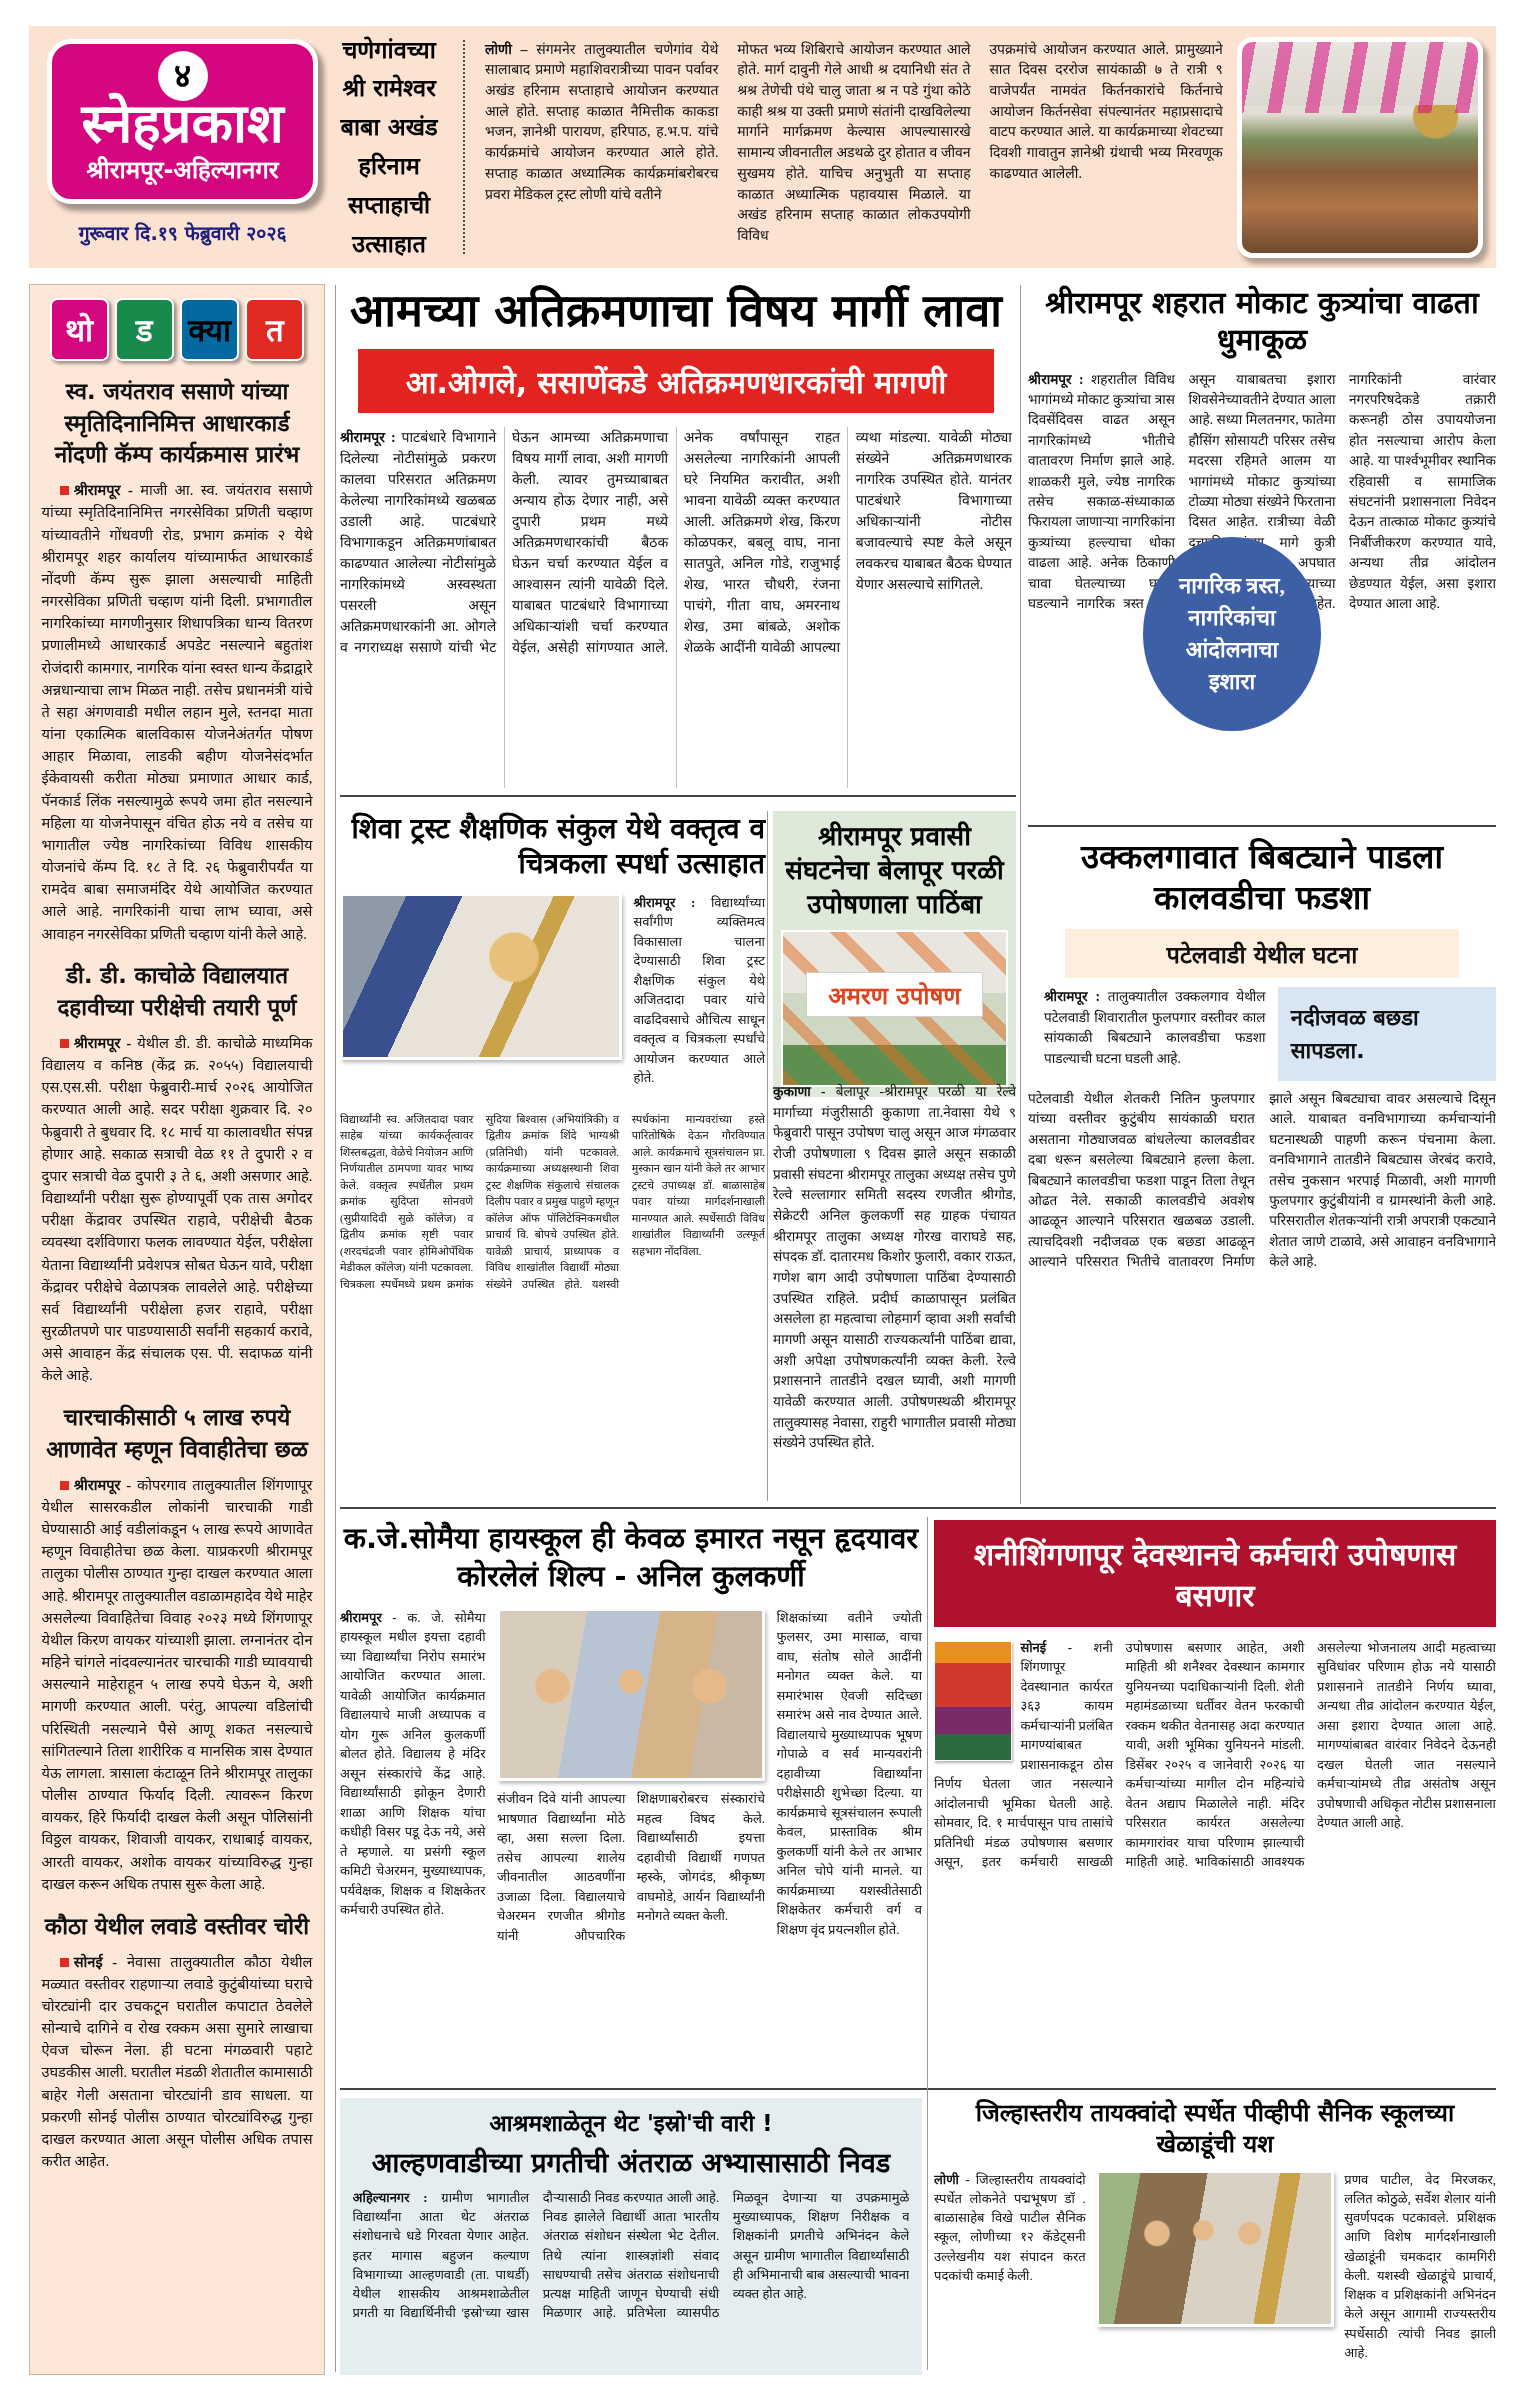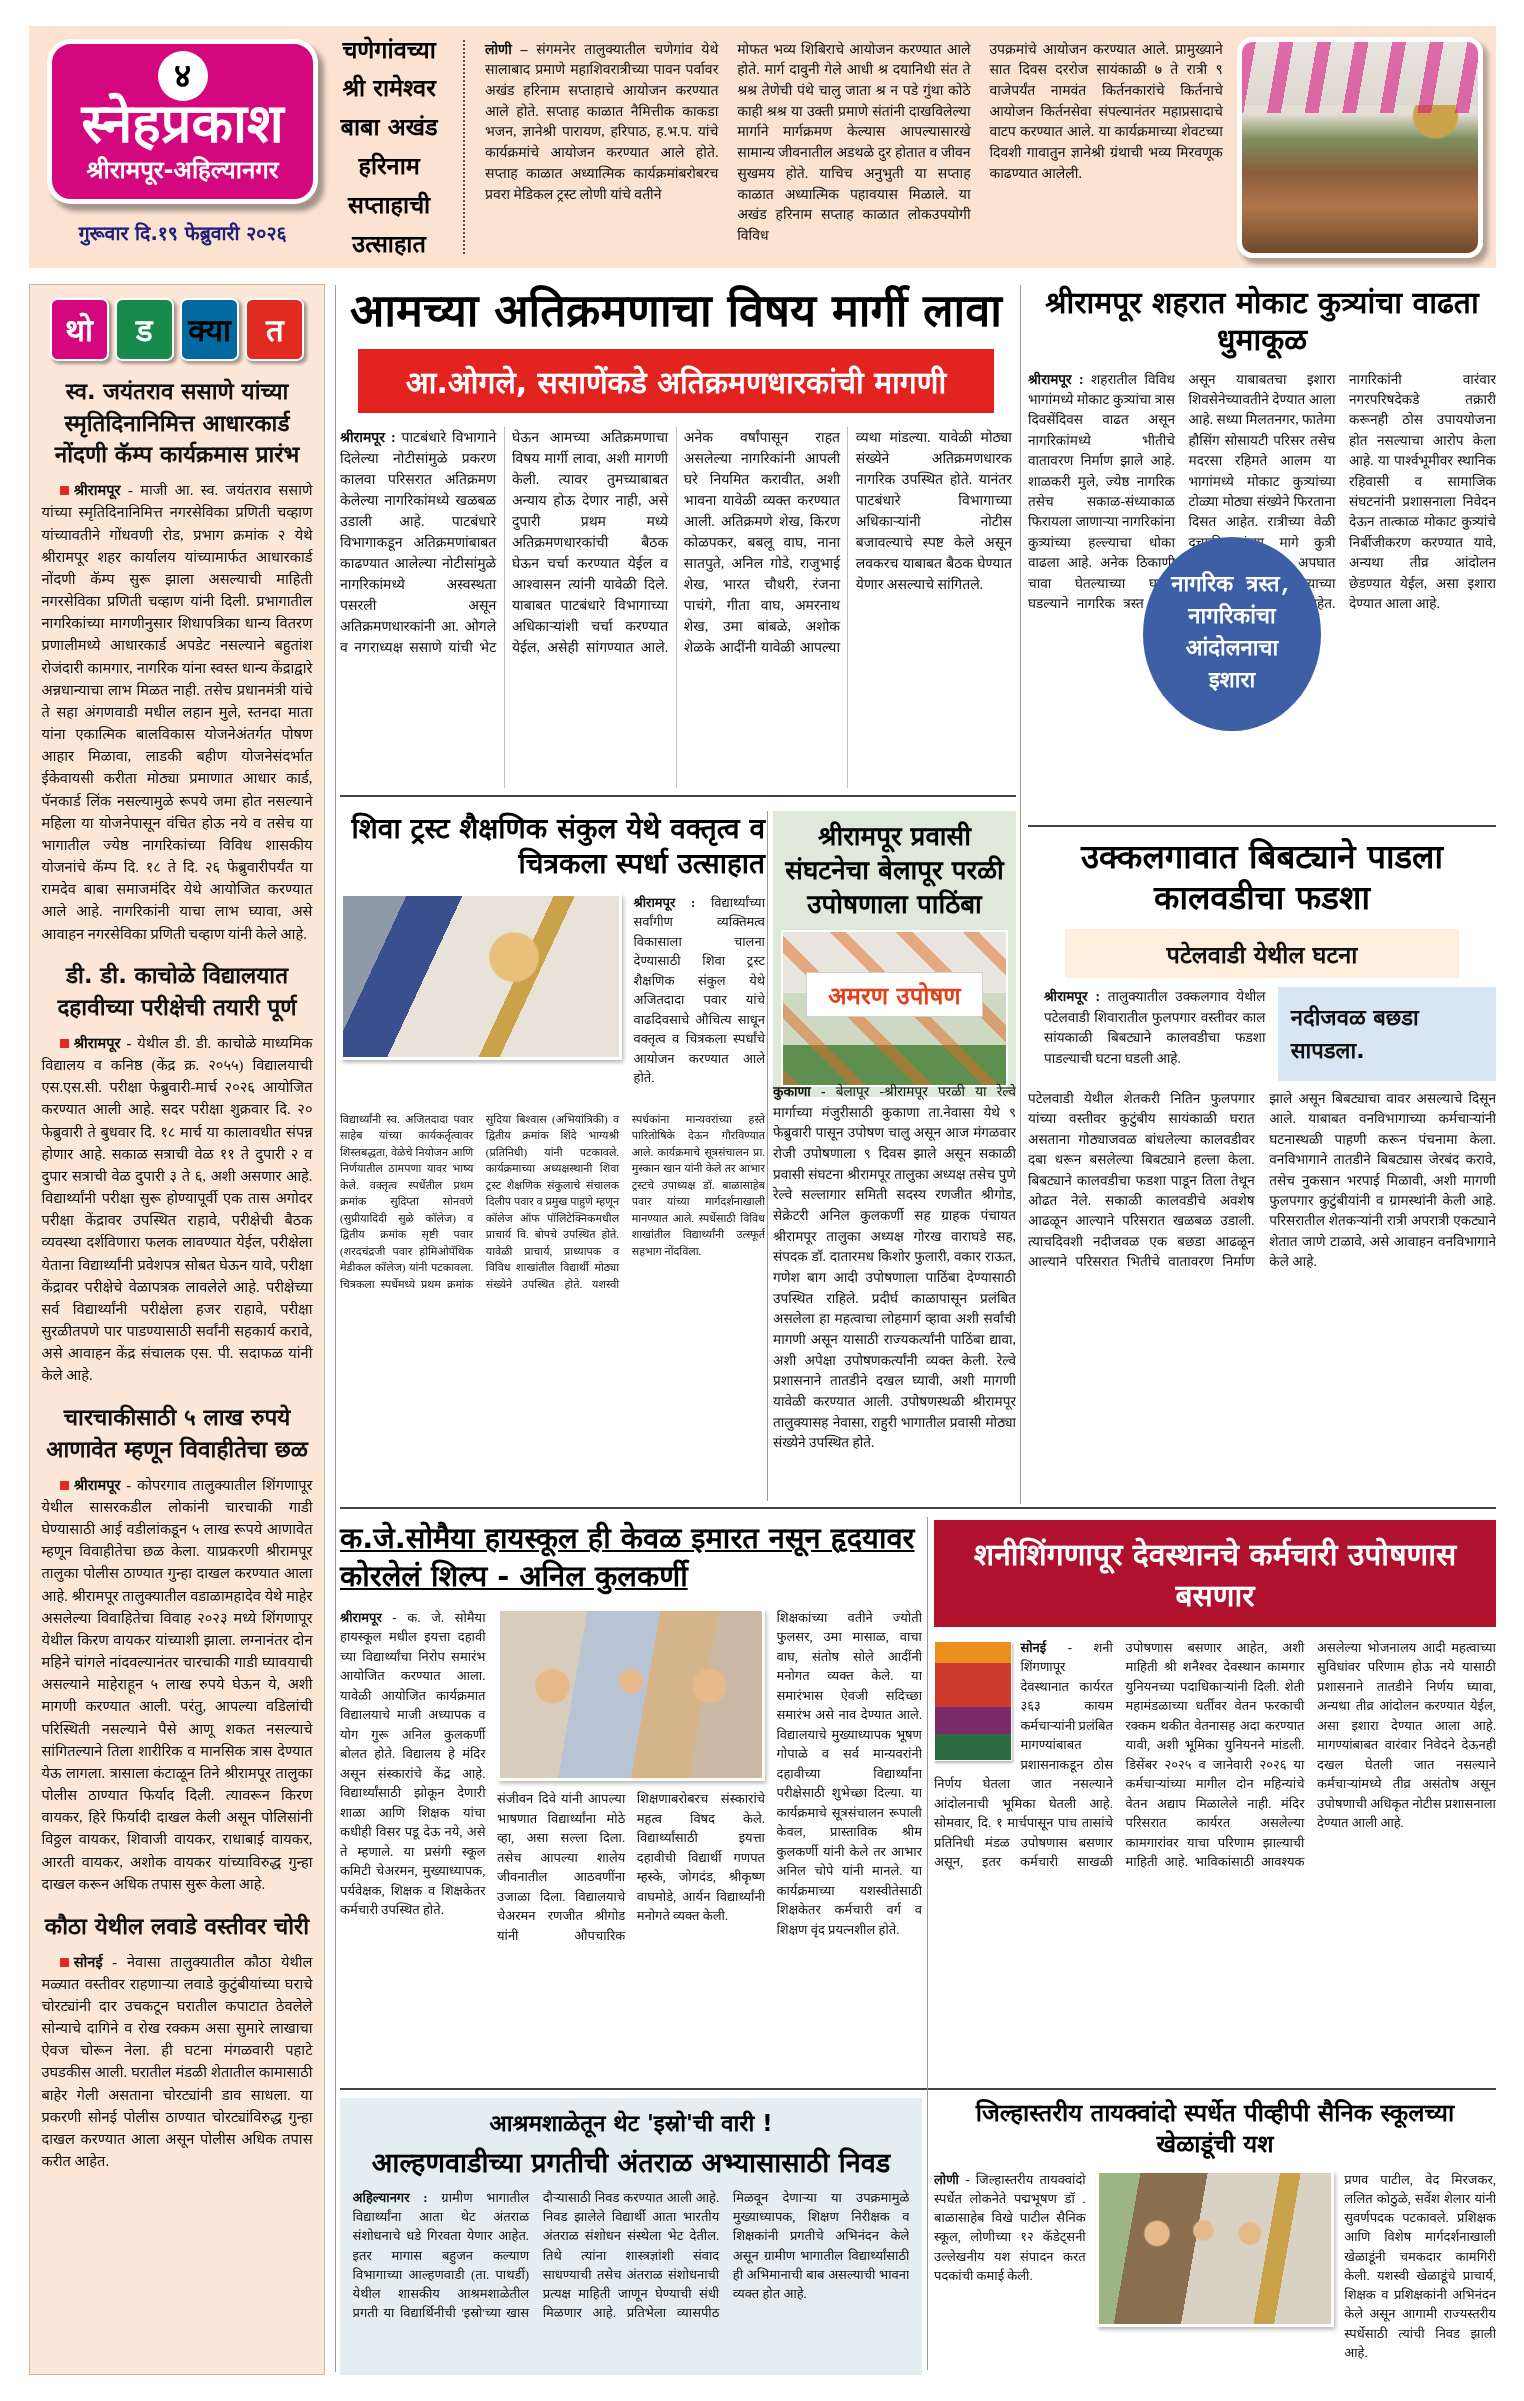--- a/index.html
+++ b/index.html
@@ -63,21 +63,21 @@
     font-size:14px; line-height:1.5; height:361px; overflow:hidden; }
 
   
   .dogs { position:absolute; left:1028px; top:285px; width:468px; }
   .dogs h2 { font-size:30px; text-align:center; line-height:1.22; }
   .dogs-body { position:relative; margin-top:11.5px; column-count:3; column-gap:13.6px;
     font-size:13.6px; line-height:1.5; height:439px; overflow:hidden; }
   .pull-circle { position:absolute; left:115px; top:167px; width:178px; height:194px;
     background:#3c5fa5; border-radius:50%; color:#fff; z-index:2; display:flex;
     align-items:center; justify-content:center; text-align:center; padding:21px;
-    font-size:22px; font-weight:700; font-family:Liberation Mono, monospace; line-height:1.45; }
+    font-size:22px; font-weight:700; font-family:Liberation Serif, serif; line-height:1.45; }
 
   
   .leopard { position:absolute; left:1028px; top:837px; width:468px; }
   .leopard h2 { font-size:33px; text-align:center; line-height:1.24; }
   .cream-sub { margin:10.5px 37px 0; background:#fdeedd; text-align:center; font-size:23.5px;
     font-weight:800; font-family:"DejaVu Sans",sans-serif; padding:8.4px 3.1px; }
   .leo-row { display:flex; gap:12.6px; margin-top:9.4px; }
   .leo-lead { flex:1.15; font-size:13.6px; line-height:1.5;margin-left:16px; }
   .leo-blue { flex:1; background:#d8e6f3; padding:13.6px 12.6px; font-size:22px; font-weight:700;
     font-family:"DejaVu Sans",sans-serif; line-height:1.5; align-self:flex-start; }
@@ -106,21 +106,21 @@
   .pass-photo .saffron { position:absolute; inset:0;
     background: repeating-linear-gradient(45deg, rgba(226,106,34,.5) 0 11.5px, transparent 11.5px 47px); }
   .pass-banner { position:absolute; left:10%; top:26%; width:80%; background:#fff;
     border:1px solid #d0d0d0; text-align:center; padding:5.2px 2.1px; }
   .pass-banner span { color:#e0441c; font-size:24px; font-weight:800; font-family:"DejaVu Sans",sans-serif; }
   .pass-body { position:absolute; left:773px; top:1082px; width:243px; font-size:13.6px;
     line-height:1.52; text-align:justify; height:445px; overflow:hidden; }
 
   
   .som { position:absolute; left:340px; top:1520px; width:582px; }
-  .som h2 { font-size:29px; text-align:left; line-height:1.3;text-decoration:underline; }
+  .som h2 { font-size:29px; text-align:center; line-height:1.3; }
   .som-row { display:flex; gap:11.5px; margin-top:12.6px; font-size:13px; line-height:1.5; }
   .som-c { flex:0 0 25%; }
   .som-mid { flex:1; }
   .som-photo { height:173px; border:3.1px solid #fff; box-shadow:2.1px 2.6px 4.2px rgba(0,0,0,.3);
     background:
       radial-gradient(circle at 20% 45%, #e6b98a 0 7%, transparent 8%),
       radial-gradient(circle at 50% 42%, #e6b98a 0 7%, transparent 8%),
       radial-gradient(circle at 80% 45%, #e6b98a 0 7%, transparent 8%),
       linear-gradient(100deg, #d8cdbd 0 30%, #b8c4d4 30% 55%, #d6b48a 55% 75%, #c8b8a4 75% 100%); }
   .som-midcols { margin-top:8.4px; column-count:2; column-gap:11.5px; height:293px; overflow:hidden; }

